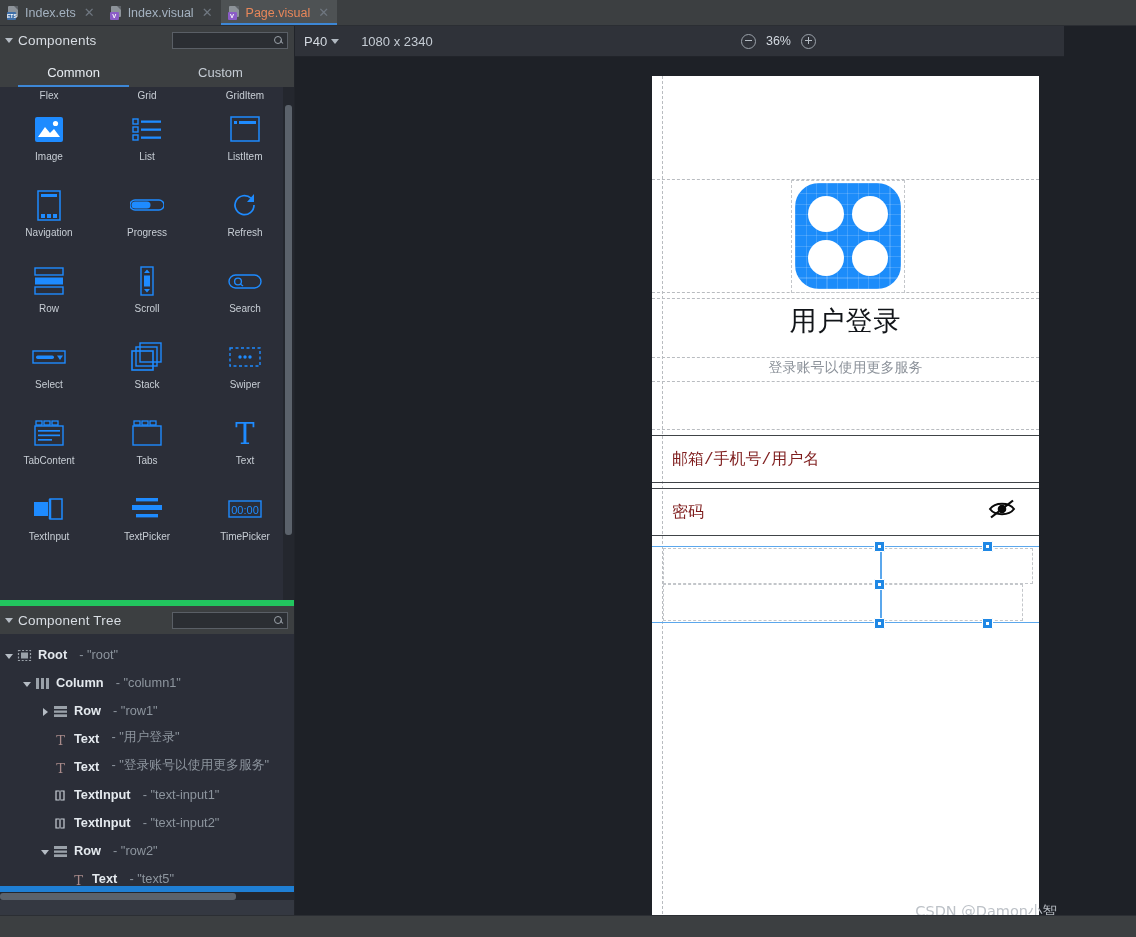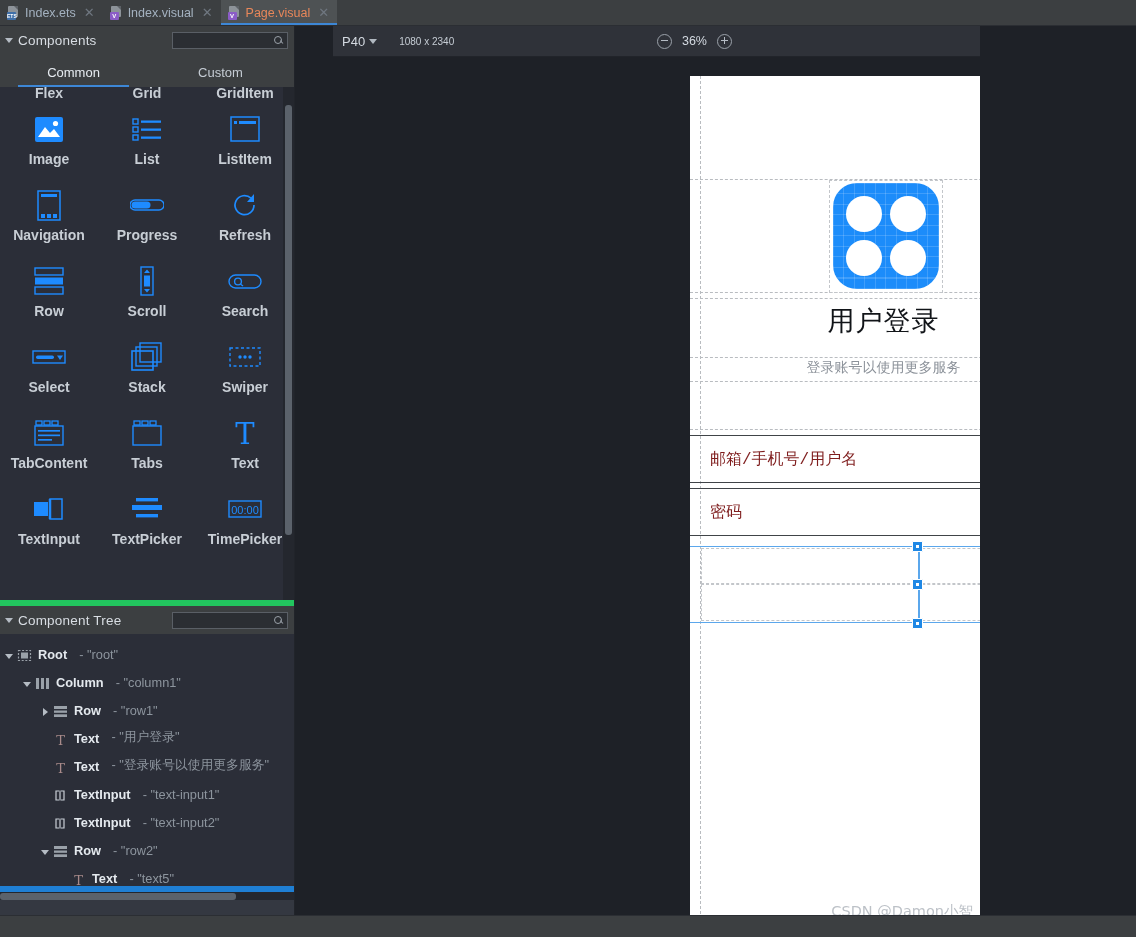--- a/index.html
+++ b/index.html
@@ -51,21 +51,21 @@
     color: #fff; font-weight: bold;
   }
   .tab-icon .badge.ets { background: #3f6fa8; font-size: 5px; }
   .tab-icon .badge.v   { background: #8b5cc7; }
   .tab-close {
     font-size: 13px; color: #6f7780; margin-left: 3px; line-height: 1;
     font-family: "Liberation Sans", sans-serif;
   }
 
   
-  #main { display: flex; width: 980px; height: 911px; gap: 38px; }
+  #main { display: flex; width: 1064px; height: 911px; }
 
   
   #leftpanel {
     width: 295px; height: 911px;
     background: #2f3239;
     display: flex; flex-direction: column;
     position: relative;
     border-right: 1px solid #21242a;
   }
 
@@ -134,23 +134,22 @@
   .citem {
     flex: 1; display: flex; flex-direction: column;
     align-items: center; justify-content: flex-start;
     cursor: pointer; position: relative;
   }
   .citem .glyph {
     height: 40px; display: flex; align-items: center; justify-content: center;
     margin-top: 8px;
   }
   .citem .clabel {
-    font-size: 14px; color: #c8ced5; margin-top: 2px;
+    font-size: 10px; color: #c8ced5; margin-top: 2px;
     white-space: nowrap;
-    font-weight: bold;
   }
   .crow.clipped .clabel { margin-top: 0; }
 
   
   .vscroll {
     position: absolute; right: 2px; width: 7px;
     background: #5b626b; border-radius: 3px;
   }
   .vscroll-track {
     position: absolute; top: 0; bottom: 0; right: 0; width: 11px;
@@ -218,21 +217,21 @@
   .device-sel {
     display: flex; align-items: center; gap: 4px;
     font-size: 13px; color: #d4dae1; cursor: pointer;
   }
   .chev {
     width: 0; height: 0;
     border-left: 4px solid transparent;
     border-right: 4px solid transparent;
     border-top: 5px solid #b0b8c0;
   }
-  .res-text { font-size: 10px; color: #c5ccd4; margin-left: 22px; }
+  .res-text { font-size: 13px; color: #c5ccd4; margin-left: 22px; }
   .zoomgrp {
     margin-left: auto; margin-right: 248px;
     display: flex; align-items: flex-start; gap: 10px;
   }
   .zbtn {
     width: 15px; height: 15px; border-radius: 50%;
     border: 1.3px solid #9aa1a9; position: relative; cursor: pointer;
   }
   .zbtn::before {
     content: ""; position: absolute; left: 2.8px; top: 5.7px;

